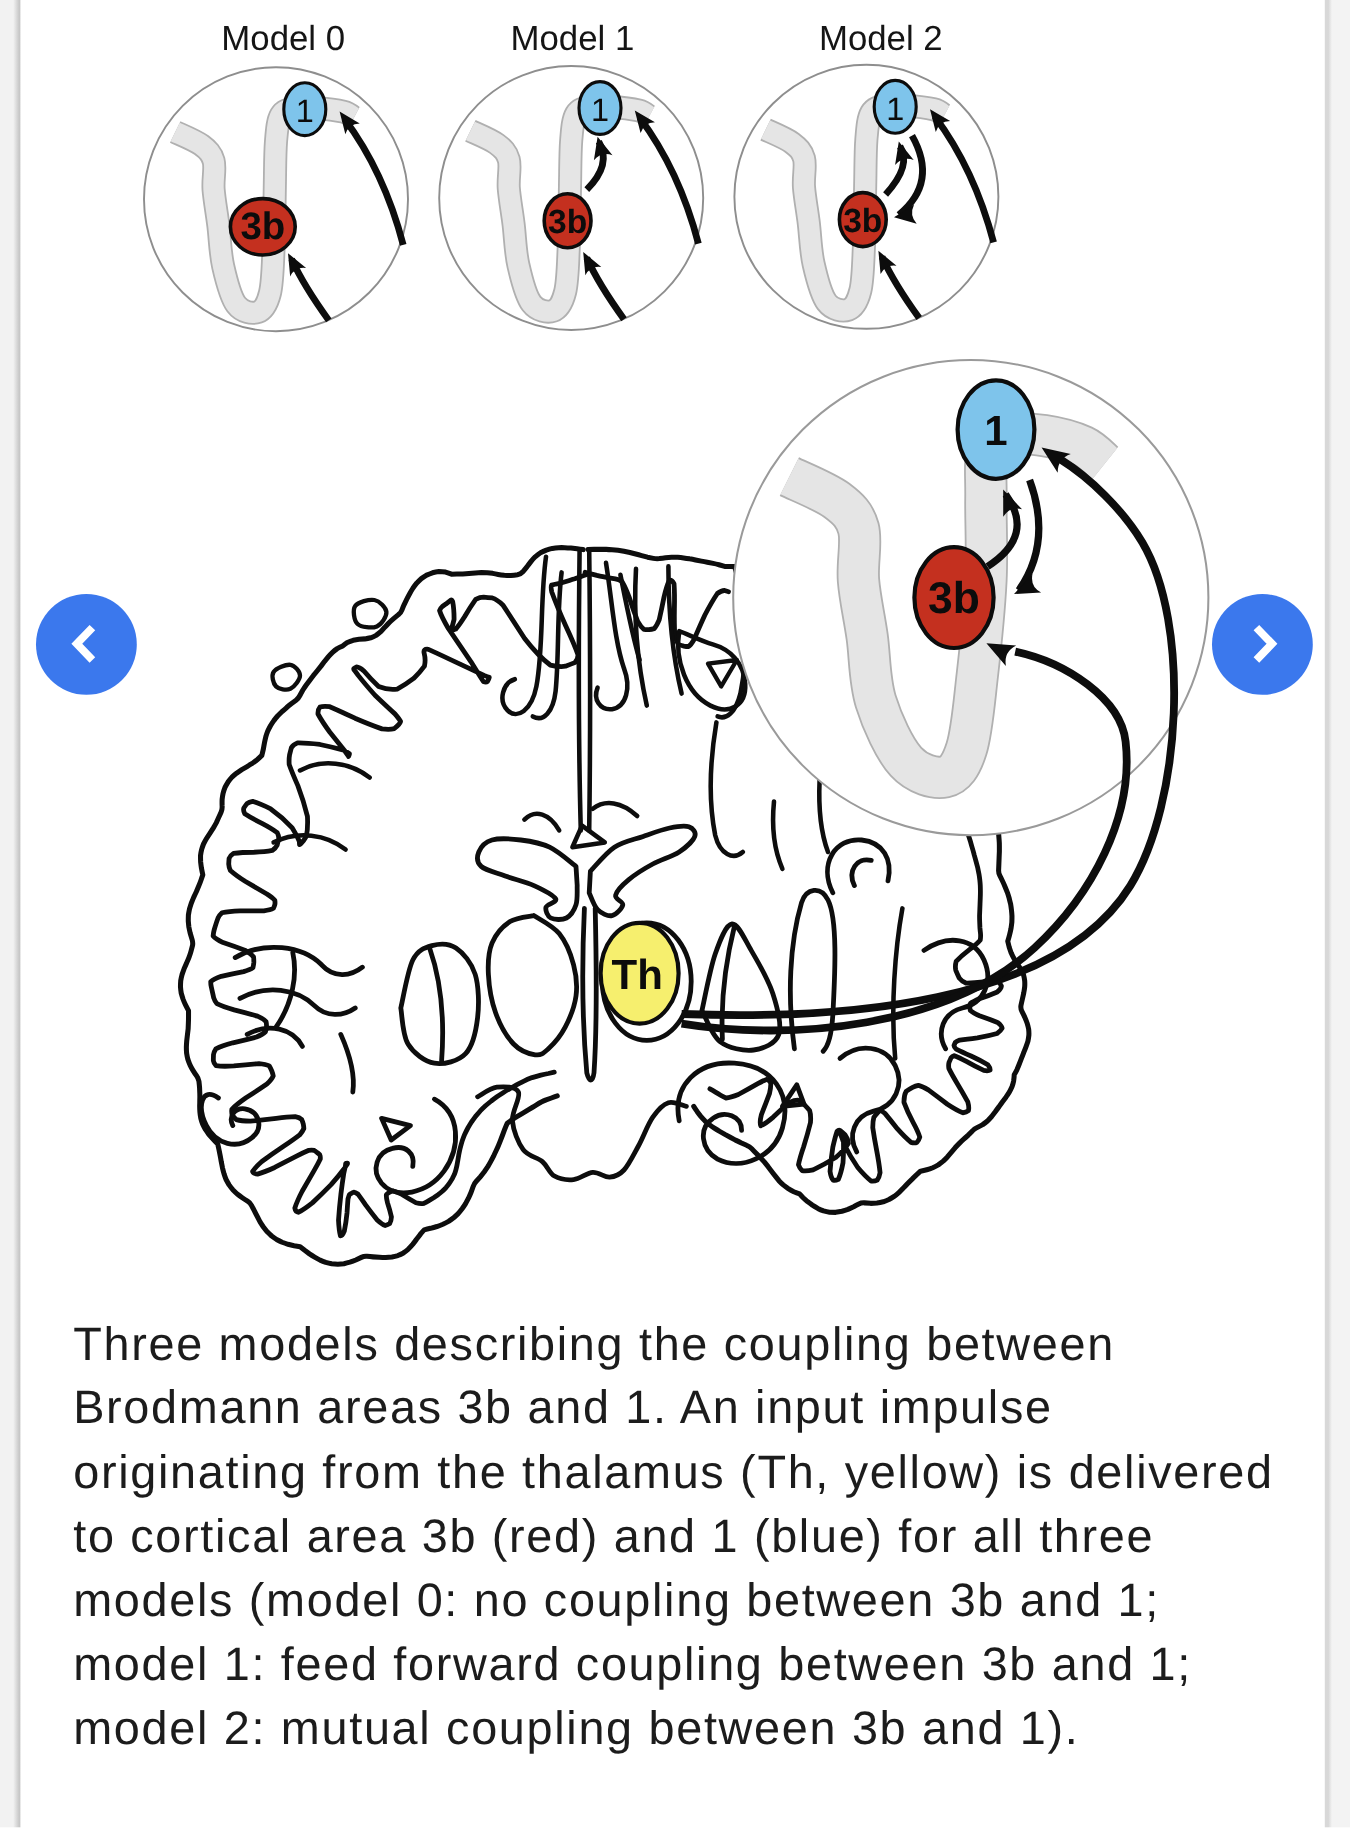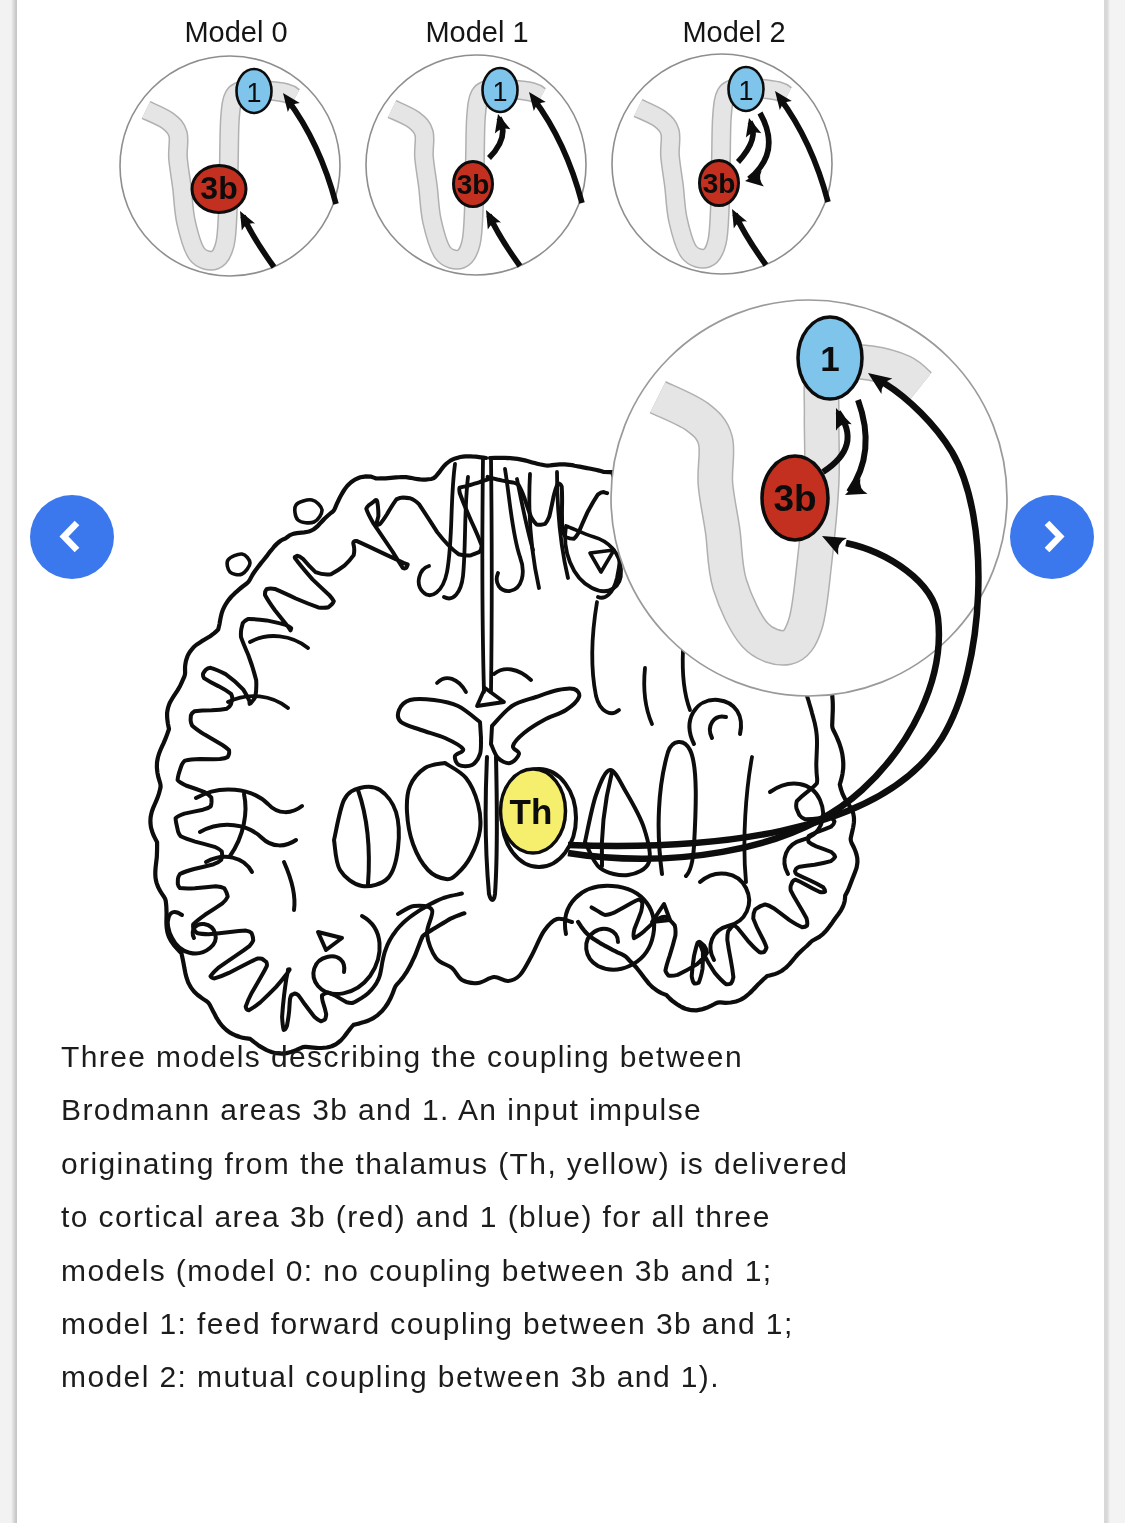--- a/index.html
+++ b/index.html
@@ -1,18 +1,18 @@
 <!DOCTYPE html>
 <html><head><meta charset="utf-8"><style>
 html,body{margin:0;padding:0;width:1125px;height:1523px;background:#fff;overflow:hidden}
 body{font-family:"Liberation Sans",sans-serif;position:relative}
 .gl{position:absolute;left:0;top:0;width:17px;height:1523px;background:linear-gradient(to right,#f2f2f2 0px,#f2f2f2 11px,#c7c7c7 16px,#c7c7c7 17px)}
 .gr{position:absolute;left:1104px;top:0;width:21px;height:1523px;background:linear-gradient(to right,#d8d8d8 0px,#d8d8d8 3px,#f3f3f3 6px,#f3f3f3 21px)}
 .nav{position:absolute;width:84px;height:84px;border-radius:50%;background:#3b78ed}
-.cap{position:absolute;left:61px;top:1030px;width:1020px;font-size:30px;line-height:53.4px;letter-spacing:1.4px;color:#1c1c1c}
+.cap{position:absolute;left:61px;top:1094px;width:1020px;font-size:39px;line-height:53.4px;letter-spacing:1.4px;color:#1c1c1c}
 text{font-family:"Liberation Sans",sans-serif}
 </style></head><body>
 <svg width="1125" height="1523" style="position:absolute;left:0;top:0">
     <path d="M486.0,458.0Q483.4,457.7 480.9,457.3Q478.3,457.0 475.8,456.7Q473.2,456.5 470.6,456.4Q468.0,456.3 465.5,456.4Q462.9,456.6 460.3,457.0Q457.8,457.6 455.3,458.4Q452.8,459.4 450.4,460.6Q448.1,462.2 446.0,464.0Q444.1,465.9 442.4,468.0Q440.7,470.2 439.1,472.4Q437.4,474.5 435.7,476.5Q433.9,478.5 431.2,479.0Q428.5,479.4 425.7,479.6Q422.9,479.6 420.2,479.4Q417.6,479.1 415.1,478.7Q412.8,478.3 410.5,477.8Q408.3,477.5 406.1,477.2Q403.7,477.0 401.2,477.0Q398.7,477.1 396.1,477.4Q393.4,477.7 390.8,477.9Q388.2,478.2 385.6,478.3Q383.2,478.4 380.8,478.4Q378.5,478.4 376.3,478.5Q373.9,477.5 371.3,476.7Q368.5,476.3 365.8,476.3Q363.1,476.6 360.4,477.3Q357.9,478.2 355.5,479.3Q353.2,480.7 351.1,482.2Q349.2,484.0 347.4,485.8Q345.7,487.9 344.2,490.0Q342.8,492.2 341.5,494.5Q340.2,496.8 339.0,499.2Q337.9,501.5 336.8,503.8Q335.8,506.1 334.9,508.4Q334.0,510.7 332.0,512.2Q330.0,513.8 328.0,515.5Q326.0,517.2 324.2,519.0Q322.5,520.9 320.7,522.7Q319.1,524.6 317.3,526.4Q315.4,528.1 313.4,529.5Q311.2,530.7 308.9,531.5Q306.5,532.1 304.1,532.4Q301.7,532.6 299.2,532.8Q296.8,533.1 294.3,533.6Q291.8,534.4 289.5,535.4Q287.3,536.8 285.4,538.5Q283.1,539.3 281.0,540.5Q279.0,541.9 277.1,543.6Q275.3,545.3 273.7,547.2Q272.1,549.2 270.5,551.1Q269.0,553.1 267.5,555.1Q265.9,557.1 264.4,559.0Q262.8,561.0 261.2,562.9Q259.7,564.8 258.2,566.8Q256.7,568.8 255.2,570.8Q253.8,572.8 252.4,575.0Q251.1,577.3 249.9,579.6Q248.7,582.0 246.7,583.5Q244.7,585.0 242.7,586.5Q240.8,588.0 238.9,589.6Q237.0,591.3 235.1,592.9Q233.3,594.7 231.5,596.5Q229.8,598.4 228.2,600.5Q226.7,602.6 225.4,604.8Q224.2,607.0 223.1,609.3Q222.2,611.6 221.5,614.0Q220.9,616.4 220.4,618.9Q219.9,621.5 219.5,624.1Q218.9,626.7 218.2,629.5Q216.3,631.4 214.3,633.1Q212.3,634.7 210.2,636.2Q208.0,637.5 205.9,638.8Q203.7,640.1 201.5,641.4Q199.4,642.8 197.3,644.2Q195.2,645.8 193.3,647.6Q191.5,649.6 190.0,651.7Q188.6,653.9 187.5,656.2Q186.6,658.6 185.9,661.1Q185.4,663.6 185.1,666.2Q185.0,668.9 185.1,671.6Q185.3,674.3 184.3,676.6Q183.3,678.9 182.3,681.1Q181.3,683.4 180.2,685.7Q179.0,687.9 177.7,690.1Q176.3,692.3 174.9,694.4Q173.4,696.6 172.1,698.8Q170.8,701.0 169.6,703.3Q168.7,705.6 168.0,708.0Q167.4,710.5 167.1,713.0Q167.1,715.6 167.2,718.3Q167.5,721.0 167.9,723.6Q168.4,726.3 169.0,729.0Q168.2,731.3 167.4,733.7Q166.6,736.0 165.6,738.3Q164.6,740.7 163.6,743.1Q162.5,745.4 161.4,747.8Q160.4,750.2 159.4,752.7Q158.6,755.1 157.9,757.5Q157.4,760.0 157.0,762.5Q156.9,765.0 156.9,767.5Q157.1,770.0 157.4,772.6Q157.9,775.1 158.5,777.7Q159.3,780.3 160.1,783.0Q160.9,785.6 160.4,788.1Q159.8,790.5 159.1,793.0Q158.4,795.4 157.5,797.8Q156.6,800.1 155.5,802.5Q154.5,804.9 153.4,807.3Q152.5,809.7 151.7,812.2Q151.0,814.8 150.6,817.3Q150.4,819.9 150.4,822.4Q150.6,824.9 151.0,827.5Q151.7,830.0 152.5,832.5Q153.4,835.0 154.6,837.4Q155.8,839.8 157.1,842.2Q157.1,844.7 157.1,847.2Q157.1,849.7 157.0,852.2Q156.9,854.7 156.8,857.3Q156.5,859.8 156.2,862.3Q155.9,864.9 155.6,867.5Q155.4,870.0 155.3,872.6Q155.3,875.1 155.5,877.6Q155.9,880.1 156.5,882.6Q157.3,885.0 158.3,887.4Q159.4,889.7 160.8,892.0Q162.2,894.3 163.8,896.5Q165.4,898.7 165.8,901.2Q166.1,903.7 166.3,906.2Q166.4,908.7 166.5,911.2Q166.6,913.8 166.5,916.3Q166.5,918.9 166.4,921.5Q166.4,924.1 166.6,926.7Q166.8,929.2 167.3,931.7Q167.9,934.1 168.8,936.5Q169.9,938.8 171.1,941.1Q172.6,943.2 174.1,945.4Q175.9,947.4 177.7,949.4Q179.5,951.4 181.4,953.3Q182.0,955.7 182.5,958.1Q183.0,960.6 183.5,963.1Q184.0,965.6 184.4,968.2Q184.9,970.7 185.4,973.2Q186.0,975.7 186.7,978.2Q187.5,980.6 188.4,982.9Q189.6,985.2 190.9,987.4Q192.3,989.4 194.0,991.4Q195.8,993.2 197.7,995.0Q199.8,996.6 201.9,998.1Q204.1,999.6 206.3,1001.0Q208.6,1002.4 209.7,1004.6Q210.8,1006.8 212.0,1009.1Q213.1,1011.4 214.3,1013.6Q215.5,1015.9 216.7,1018.2Q218.1,1020.4 219.5,1022.5Q221.0,1024.5 222.7,1026.5Q224.5,1028.3 226.4,1030.0Q228.4,1031.5 230.5,1032.9Q232.7,1034.1 235.1,1035.2Q237.5,1036.1 240.0,1036.9Q242.5,1037.6 245.1,1038.1Q247.6,1038.5 250.1,1038.9Q252.0,1040.4 253.9,1041.9Q255.9,1043.4 257.9,1044.9Q260.0,1046.3 262.2,1047.6Q264.4,1048.9 266.7,1050.1Q269.1,1051.1 271.5,1052.0Q273.9,1052.7 276.4,1053.2Q279.0,1053.5 281.5,1053.6Q284.1,1053.4 286.6,1053.1Q289.1,1052.5 291.6,1051.8Q294.1,1051.0 296.5,1050.0Q298.8,1048.9 301.1,1047.8Q303.3,1046.7 305.8,1046.9Q308.3,1047.2 310.9,1047.4Q313.5,1047.6 316.1,1047.8Q318.7,1048.0 321.4,1048.0Q324.0,1047.8 326.6,1047.5Q329.1,1047.0 331.6,1046.3Q333.9,1045.3 336.2,1044.1Q338.3,1042.6 340.3,1040.9Q342.2,1039.0 343.9,1037.0Q345.6,1034.9 347.1,1032.7Q348.7,1030.7 350.2,1028.7Q351.8,1026.7 353.5,1024.9Q356.1,1024.2 358.7,1023.6Q361.4,1022.9 364.1,1022.1Q366.6,1021.2 369.1,1020.2Q371.5,1019.1 373.8,1017.8Q375.9,1016.4 378.0,1014.8Q379.9,1013.1 381.8,1011.3Q383.5,1009.4 385.1,1007.3Q386.6,1005.2 388.0,1003.0Q389.2,1000.8 390.4,998.5Q391.5,996.1 392.5,993.7Q393.5,991.2 394.3,988.8Q395.1,986.3 396.9,984.4Q398.7,982.5 400.4,980.5Q402.0,978.5 403.6,976.4Q405.1,974.3 406.5,972.2Q407.8,970.0 409.0,967.8Q410.2,965.7 411.3,963.5Q412.3,961.3 413.3,959.2Q414.3,957.1 415.3,954.8Q416.2,952.6 417.1,950.3Q418.0,947.9 418.9,945.6Q419.8,943.2 420.7,940.8Q421.7,938.4 422.7,936.1Q424.8,934.5 426.9,933.1Q429.0,931.7 431.1,930.4Q433.3,929.1 435.4,927.8Q437.5,926.6 439.5,925.3Q441.5,924.1 443.5,922.9Q445.5,921.7 447.4,920.5Q449.2,919.4 451.1,918.4Q453.0,917.5 455.1,916.6Q457.3,915.8 459.5,915.0Q461.9,914.1 464.4,913.3" fill="none" stroke="#0d0d0d" stroke-width="4.2" stroke-linecap="round" stroke-linejoin="round"></path>
     <path d="M489.1,478.8Q486.5,479.7 483.8,480.6Q481.4,481.5 479.0,482.3Q476.7,483.0 474.5,483.7Q472.4,484.4 470.3,485.0Q468.2,485.6 466.3,486.1Q464.4,486.5 462.6,486.9Q460.9,487.3 459.6,487.6Q458.9,488.6 459.8,493.3Q464.0,504.9 471.3,521.2Q478.3,536.1 481.7,545.7Q481.5,550.2 479.0,552.2Q475.3,553.7 471.2,555.2Q466.1,556.0 458.5,554.2Q448.3,546.5 437.2,532.1Q426.7,515.7 419.0,504.1Q414.1,499.4 410.3,498.3Q406.5,498.0 403.0,497.6Q399.9,497.6 396.4,499.4Q392.0,505.5 387.0,514.2Q382.7,521.0 379.8,524.2Q377.6,525.0 376.5,525.4Q376.0,525.8 375.6,525.5Q376.8,522.8 378.4,516.1Q378.4,507.3 377.2,501.3Q376.4,499.6 375.7,500.0Q374.7,500.8 373.6,501.7Q372.6,502.5 371.5,503.4Q370.0,504.4 368.6,505.4Q367.2,506.6 366.3,508.8Q367.8,513.8 373.6,523.7Q383.0,537.5 392.5,551.5Q399.1,562.3 402.8,567.9Q405.0,568.9 406.3,567.8Q407.4,565.8 407.7,564.5Q406.5,564.1 403.4,562.8Q396.4,559.5 384.3,553.9Q369.2,546.6 357.0,541.1Q352.4,540.5 353.5,544.4Q354.9,549.8 353.7,555.1Q350.0,560.2 344.7,565.4Q338.3,570.4 331.0,574.2Q323.2,575.2 315.5,572.1Q308.5,565.5 303.1,559.0Q299.5,556.0 297.2,555.8Q295.7,556.5 294.8,557.2Q294.7,557.8 295.1,558.3Q296.1,559.4 298.5,562.8Q304.0,569.8 312.5,579.4Q321.9,588.4 329.1,594.9Q332.7,599.1 333.8,601.2Q333.4,602.5 332.2,603.9Q330.7,605.6 328.5,607.2Q324.7,608.2 318.3,607.4Q308.4,603.9 295.8,598.5Q283.6,592.7 274.8,588.9Q269.6,588.1 266.6,589.2Q264.8,591.2 265.0,595.0Q268.5,601.5 274.9,610.2Q281.8,618.8 286.9,625.2Q289.5,628.8 290.4,630.3Q290.4,630.5 290.6,630.1Q291.0,629.2 291.2,628.1Q289.8,626.7 285.6,624.9Q277.6,622.7 266.6,620.4Q255.6,619.0 247.9,619.1Q244.2,620.7 242.8,623.1Q242.1,625.9 241.3,629.0Q240.7,632.5 241.0,637.1Q243.5,644.1 248.2,654.7Q253.1,667.6 256.2,680.3Q256.7,690.3 255.3,696.9Q253.1,700.7 251.2,702.6Q250.0,703.6 249.6,703.8Q249.6,703.2 249.4,701.0Q247.6,696.7 243.3,689.6Q235.6,681.2 225.6,674.1Q216.5,669.5 210.6,667.8Q207.6,668.2 205.8,669.7Q204.4,671.5 203.2,673.3Q202.5,675.4 204.0,678.1Q209.6,681.8 218.3,686.1Q226.3,690.3 231.0,693.8Q232.5,696.6 232.3,699.1Q231.6,701.7 230.9,704.4Q229.8,706.8 226.9,708.7Q220.9,709.9 211.6,710.2Q201.5,710.3 194.5,711.2Q191.6,713.0 190.9,715.3Q190.7,717.7 190.6,720.1Q190.7,722.5 192.0,725.4Q196.4,729.4 204.6,734.6Q214.4,740.3 222.4,745.0Q227.1,748.1 229.0,750.2Q229.3,752.0 229.1,753.5Q228.7,755.2 227.8,756.9Q225.4,758.3 219.9,759.1Q211.0,759.2 200.0,759.0Q190.5,759.3 185.0,760.6Q182.7,762.6 181.7,765.0Q180.8,767.4 180.0,769.9Q179.2,772.4 178.5,774.8Q177.8,777.4 177.6,780.0Q179.7,782.6 185.9,785.5Q195.3,788.7 204.0,791.8Q209.3,794.8 211.3,797.5Q211.6,799.9 211.5,802.2Q211.3,804.4 210.8,806.3Q208.5,808.0 203.0,809.7Q194.0,811.5 184.4,813.6Q177.9,815.9 175.6,818.1Q175.6,820.4 176.1,822.5Q176.6,824.8 177.1,827.1Q177.6,829.3 178.1,831.6Q178.8,833.9 180.7,836.3Q185.9,838.9 195.1,841.6Q205.8,844.3 214.6,846.8Q219.7,849.1 221.7,851.3Q222.2,853.4 222.1,855.5Q221.9,857.7 221.2,859.8Q219.0,862.1 213.7,864.2Q204.9,866.5 194.1,869.0Q184.9,871.5 179.9,874.0Q178.2,876.5 177.9,879.0Q177.8,881.4 177.8,883.8Q178.2,886.2 180.0,888.1Q185.3,888.9 194.9,888.3Q206.3,887.1 215.8,886.3Q221.5,886.8 224.3,888.2Q225.5,890.2 226.4,892.2Q227.2,894.3 227.7,896.6Q226.6,899.5 222.4,903.4Q214.7,908.7 205.0,914.8Q197.0,920.4 193.2,924.4Q192.8,927.1 193.6,929.2Q194.9,931.2 197.0,933.0Q201.1,934.2 208.6,934.3Q219.1,933.3 230.2,932.0Q239.6,930.9 246.0,930.6Q249.7,931.3 251.4,932.9Q252.2,934.6 252.7,936.5Q253.1,938.5 253.2,940.4Q252.3,942.6 249.7,945.8Q244.4,949.9 236.3,955.3Q226.8,961.7 218.2,967.9Q212.6,972.8 210.5,976.3Q211.3,978.2 214.6,978.4Q220.7,976.7 228.9,972.9Q238.1,968.1 246.7,963.7Q253.1,960.4 257.4,958.6Q260.2,958.3 261.9,958.7Q263.0,959.4 264.2,960.4Q265.4,961.3 266.4,962.1Q267.1,963.4 266.9,965.8Q265.1,969.7 261.6,975.7Q256.9,983.8 251.8,992.7Q247.6,1000.8 245.7,1006.7Q246.2,1009.9 248.9,1010.2Q253.6,1007.7 260.3,1002.4Q268.2,995.1 275.9,987.2Q282.1,980.2 286.1,974.8Q288.4,971.5 289.5,969.9Q289.7,969.3 289.5,969.3Q288.7,969.3 288.1,969.4Q288.0,970.0 287.9,971.3Q287.4,973.7 286.4,978.2Q285.3,985.3 284.1,995.0Q282.8,1006.1 282.1,1016.9Q282.5,1025.3 283.7,1029.9Q285.3,1030.1 286.9,1026.0Q288.4,1018.7 289.2,1010.6Q289.6,1003.7 290.0,999.0Q290.7,996.5 291.2,995.4Q291.8,994.9 292.8,994.4Q293.9,993.8 294.8,993.5Q296.1,993.7 298.3,995.1Q301.0,998.7 304.8,1004.3Q309.6,1010.8 314.3,1016.7Q318.2,1020.3 321.0,1021.3Q323.1,1020.7 324.8,1019.6Q326.0,1017.8 326.2,1014.1Q324.9,1008.2 322.9,1002.2Q321.7,997.9 322.0,995.5Q323.1,994.4 324.4,993.7Q325.8,993.0 327.7,992.5Q330.6,993.1 335.0,995.4Q340.9,999.1 346.6,1002.3Q350.6,1003.4 353.2,1002.8Q355.3,1001.7 357.4,1000.5Q359.4,999.3 361.4,998.1Q363.2,996.9 365.1,995.6Q366.9,994.2 368.6,992.7Q370.2,991.2 371.7,989.6Q373.1,987.9 374.4,986.1Q375.7,984.3 376.8,982.4Q377.8,980.5 378.7,978.6Q379.4,976.8 379.9,974.9Q380.4,973.0 380.8,971.0Q381.2,968.9 381.6,966.6Q382.0,964.3 382.4,961.8Q382.9,959.4 383.5,956.7Q384.2,954.0 385.0,951.3Q386.0,948.4 387.2,945.4Q388.6,942.4 390.0,939.8Q391.4,937.4 392.9,935.0Q394.6,932.7 396.3,930.3Q398.2,928.1 400.2,925.8Q402.3,923.6 404.6,921.5Q406.9,919.5 409.4,917.5Q411.9,915.6 414.4,913.8Q417.0,912.1 419.6,910.4Q422.2,908.8 424.9,907.2Q427.6,905.7 430.4,904.1Q433.2,902.6 436.2,901.1Q439.6,899.5 443.4,898.0Q447.2,896.8 450.7,895.9Q454.0,895.2 457.0,894.6Q459.7,894.0 461.9,893.5" fill="none" stroke="#0d0d0d" stroke-width="4.0" stroke-linecap="round" stroke-linejoin="round"></path>
     <path d="M398.0,914.0C400.7,912.7 408.3,906.7 414.0,906.0C419.7,905.3 429.8,905.3 432.0,910.0C434.2,914.7 426.3,926.0 427.0,934.0C427.7,942.0 431.8,952.3 436.0,958.0C440.2,963.7 447.7,964.3 452.0,968.0C456.3,971.7 457.7,977.5 462.0,980.0C466.3,982.5 472.7,983.5 478.0,983.0C483.3,982.5 489.0,977.3 494.0,977.0C499.0,976.7 503.7,981.3 508.0,981.0C512.3,980.7 516.0,979.3 520.0,975.0C524.0,970.7 528.0,962.3 532.0,955.0C536.0,947.7 539.8,937.0 544.0,931.0C548.2,925.0 552.3,920.5 557.0,919.0C561.7,917.5 569.5,921.5 572.0,922.0" fill="none" stroke="#0d0d0d" stroke-width="4.0" stroke-linecap="round" stroke-linejoin="round"></path>
     <path d="M578.1,921.9Q579.5,924.1 580.9,926.2Q582.4,928.3 584.0,930.3Q585.6,932.2 587.4,934.0Q589.2,935.7 591.2,937.3Q593.2,938.7 595.3,940.1Q597.5,941.5 599.7,942.8Q601.9,944.0 604.1,945.3Q606.3,946.5 608.5,947.7Q610.7,948.9 612.9,950.1Q615.2,951.2 617.4,952.3Q619.8,953.4 622.2,954.4Q624.7,955.3 626.4,957.2Q628.1,959.1 629.9,960.9Q631.7,962.7 633.5,964.5Q635.2,966.3 636.9,968.2Q638.5,970.2 640.1,972.2Q641.6,974.2 643.1,976.2Q644.6,978.2 646.1,980.1Q647.6,982.0 649.1,983.9Q650.8,985.7 652.7,987.4Q654.7,989.0 656.9,990.5Q659.1,991.9 661.5,993.1Q663.9,994.1 666.3,994.9Q667.7,996.5 669.3,998.1Q671.0,999.7 672.9,1001.3Q674.9,1002.8 677.0,1004.3Q679.2,1005.7 681.5,1007.0Q683.9,1008.2 686.3,1009.1Q688.8,1009.8 691.3,1010.2Q693.9,1010.3 696.4,1010.3Q699.0,1009.9 701.6,1009.4Q704.1,1008.7 706.6,1007.8Q709.0,1006.7 711.4,1005.6Q713.6,1004.4 715.7,1003.3Q717.9,1002.2 720.4,1002.4Q722.9,1002.6 725.5,1002.8Q728.2,1002.7 730.8,1002.5Q733.5,1002.1 736.0,1001.5Q738.5,1000.6 740.8,999.6Q743.0,998.4 745.1,997.0Q747.1,995.5 749.0,993.8Q750.8,992.1 752.6,990.2Q754.5,988.4 756.2,986.5Q758.0,984.6 759.9,982.8Q761.7,981.0 763.5,979.3Q765.3,977.7 767.1,976.0Q769.7,975.5 772.3,974.8Q774.9,974.1 777.3,973.1Q779.7,972.0 781.9,970.7Q784.0,969.2 786.0,967.6Q787.8,965.9 789.5,964.1Q791.1,962.2 792.7,960.3Q794.3,958.4 795.9,956.5Q797.6,954.6 799.4,952.8Q801.2,951.0 803.1,949.3Q804.9,947.6 806.8,946.0Q808.6,944.3 810.3,942.5Q811.9,940.6 814.3,939.6Q816.6,938.5 818.9,937.2Q820.9,935.7 822.9,934.1Q824.7,932.3 826.4,930.4Q827.9,928.5 829.4,926.5Q830.9,924.4 832.4,922.4Q833.8,920.4 835.3,918.3Q836.8,916.3 838.3,914.3Q839.7,912.3 841.1,910.1Q842.3,907.9 843.3,905.6Q844.2,903.3 844.7,900.8Q845.1,898.2 845.2,895.6Q846.4,893.5 847.5,891.3Q848.5,889.0 849.4,886.7Q850.3,884.4 851.2,882.0Q852.1,879.7 853.0,877.3Q854.0,875.0 854.9,872.6Q855.8,870.2 856.6,867.7Q857.1,865.2 857.4,862.6Q857.5,860.1 857.2,857.6Q856.7,855.0 855.9,852.5Q855.0,850.0 853.9,847.5Q852.7,845.1 851.5,842.7Q850.4,840.3 850.8,837.9Q851.3,835.4 851.9,832.9Q852.5,830.3 853.1,827.6Q853.6,825.0 853.9,822.4Q854.1,819.8 853.9,817.2Q853.6,814.7 852.9,812.2Q851.9,809.8 850.6,807.6Q849.3,805.4 847.8,803.2Q846.4,801.0 845.0,798.8Q843.7,796.5 842.7,794.2Q841.8,791.8 841.0,789.4Q840.4,786.9 839.8,784.4Q840.6,781.8 841.3,779.1Q842.0,776.4 842.5,773.8Q842.9,771.2 843.2,768.6Q843.3,766.1 843.3,763.5Q843.2,761.0 842.9,758.5Q842.6,756.0 842.2,753.5Q841.6,751.1 841.0,748.6Q840.3,746.2 839.5,743.8Q838.6,741.5 837.6,739.1Q836.6,736.7 835.5,734.4Q834.4,732.0 833.2,729.7Q832.0,727.4 832.2,724.8Q832.3,722.3 832.4,719.7Q832.5,717.1 832.6,714.6Q832.7,712.1 832.8,709.7Q832.8,707.2 832.8,704.8Q832.8,702.3 832.6,699.9Q832.4,697.4 832.2,694.9Q831.8,692.4 831.6,691.6" fill="none" stroke="#0d0d0d" stroke-width="4.2" stroke-linecap="round" stroke-linejoin="round"></path>
     <path d="M591.6,907.4Q593.9,908.7 596.2,910.1Q598.4,911.4 600.5,912.7Q602.6,914.0 605.0,915.0Q608.8,914.8 615.3,912.1Q623.8,907.4 631.5,903.0Q636.4,900.4 638.8,899.5Q639.8,899.6 640.5,900.2Q641.5,901.1 642.3,902.6Q642.5,905.7 641.2,911.4Q638.1,919.8 634.5,928.8Q632.8,935.4 634.0,938.1Q638.0,936.4 644.4,930.9Q651.6,923.9 658.0,918.7Q662.6,916.5 665.8,916.9Q668.1,918.6 670.4,920.7Q672.6,922.9 674.7,925.4Q675.9,929.2 675.4,935.4Q673.1,944.7 669.7,955.6Q666.5,964.9 665.4,970.6Q666.4,973.6 668.4,975.5Q671.6,976.3 677.6,974.9Q686.8,970.6 696.7,964.4Q703.9,958.0 707.0,952.8Q706.6,948.7 704.2,945.6Q701.8,943.4 700.0,942.0Q698.8,941.5 697.5,942.9Q695.9,947.6 694.0,956.1Q692.3,966.9 691.7,976.2Q692.5,981.5 694.3,983.5Q696.3,983.9 698.6,982.8Q700.8,978.1 702.5,969.0Q703.2,958.1 702.8,949.4Q702.0,944.6 701.3,943.2Q700.7,943.4 700.2,944.2Q700.1,944.9 700.7,945.9Q701.8,948.5 703.7,954.2Q708.1,963.0 714.8,972.9Q721.4,980.7 726.0,984.2Q728.9,984.5 731.0,983.4Q732.7,981.4 733.4,977.2Q732.6,969.6 730.6,959.0Q728.5,948.2 727.3,939.7Q727.3,934.3 728.2,931.2Q729.5,929.3 730.9,927.8Q732.0,926.3 733.2,925.3Q734.9,925.5 737.6,928.0Q742.0,933.3 747.9,940.8Q754.2,947.9 759.2,952.0Q762.2,952.9 764.2,951.9Q765.7,950.2 766.5,947.6Q765.0,942.8 760.9,935.3Q756.2,926.5 753.3,918.6Q753.2,912.9 755.1,909.5Q757.8,907.5 760.5,906.1Q762.9,905.0 765.4,904.5Q768.7,905.2 773.6,908.2Q780.9,913.6 789.5,920.2Q797.2,925.3 802.4,927.3Q805.3,927.0 807.0,925.6Q807.8,923.1 806.5,918.3Q802.5,910.8 797.3,902.2Q793.0,895.1 790.7,890.3Q790.3,887.5 790.8,885.5Q791.7,883.5 792.5,881.6Q793.5,880.1 795.3,879.7Q799.1,881.1 805.3,884.5Q813.0,888.9 819.8,892.0Q823.7,892.7 825.1,891.7Q825.2,889.8 823.2,887.3Q817.5,883.8 809.2,880.0Q801.5,876.7 796.8,874.3Q795.1,872.6 795.0,871.3Q795.4,870.0 796.0,868.8Q797.1,867.7 799.8,866.7Q805.6,865.9 814.5,864.8Q824.1,863.2 830.9,861.2Q834.0,859.1 835.1,856.9Q834.7,854.6 831.3,852.0Q824.2,849.2 816.2,846.4Q810.8,844.1 808.6,842.1Q808.2,840.5 808.2,839.1Q808.2,837.7 808.7,836.2Q810.9,834.5 816.3,832.3Q824.1,829.6 831.1,826.6Q834.3,823.9 834.5,821.6Q833.6,819.5 831.8,817.9Q827.3,817.4 819.5,818.3Q811.1,819.3 804.9,819.2Q801.3,817.6 799.4,815.1Q797.9,812.0 796.5,808.6Q795.7,805.1 796.8,801.2Q800.9,796.7 807.6,791.6Q813.9,786.9 816.9,783.3Q817.3,780.5 817.1,778.0Q816.8,775.5 816.6,773.1Q816.5,770.7 816.4,768.3Q816.3,765.8 816.3,763.3Q816.4,760.8 816.5,758.2Q816.6,755.7 816.7,753.1Q816.8,750.6 816.9,748.1Q817.0,745.5 817.0,743.0Q817.0,740.5 816.9,738.1Q816.8,735.7 816.5,733.2Q816.2,730.8 815.8,728.3Q815.3,725.8 814.8,723.3Q814.1,720.7 813.4,718.1Q812.7,715.4 811.9,712.6Q811.2,709.8 810.4,707.2Q809.6,704.5 808.9,701.9Q808.1,699.4 807.3,696.9Q806.6,694.5 806.3,693.9" fill="none" stroke="#0d0d0d" stroke-width="4.0" stroke-linecap="round" stroke-linejoin="round"></path>
     <path d="M490.0,458.0Q492.5,457.9 495.1,457.8Q497.6,457.8 500.1,457.8Q502.6,457.8 505.1,457.8Q507.6,457.9 510.1,458.1Q512.6,458.3 515.0,458.6Q517.5,458.9 520.0,459.4Q522.4,459.9 524.9,460.4Q527.3,461.0 529.8,461.7Q532.3,462.4 534.7,463.0Q537.2,463.7 539.6,464.3Q542.1,464.8 544.5,465.3Q547.0,465.8 549.5,465.5Q552.1,465.1 554.6,464.8Q557.2,464.5 559.7,464.4Q562.2,464.3 564.7,464.4Q567.2,464.6 569.7,464.9Q572.2,465.2 574.6,465.7Q577.1,466.1 579.6,466.6Q582.0,467.1 584.5,467.6Q587.0,468.1 589.4,468.5Q591.9,469.0 594.3,469.5Q596.7,470.0 599.1,470.6Q601.5,471.3 603.9,472.0Q606.5,472.0 609.1,472.1Q611.6,472.2 612.2,472.2" fill="none" stroke="#0d0d0d" stroke-width="4.2" stroke-linecap="round" stroke-linejoin="round"></path>
     <path d="M487.6,476.9Q490.0,477.5 492.4,478.2Q494.9,478.8 497.4,479.5Q499.9,480.1 502.4,480.6Q504.9,481.1 507.5,481.6Q510.1,482.0 512.8,482.4Q515.5,482.9 518.3,484.6Q521.3,489.6 524.6,498.5Q528.0,509.1 531.3,517.6Q534.1,522.5 536.6,524.5Q538.8,524.8 540.9,524.7Q543.0,524.5 545.1,523.9Q547.2,521.8 549.3,516.6Q551.3,507.9 553.4,497.3Q555.5,488.3 557.8,483.6Q560.0,483.1 561.7,486.6Q562.3,494.9 562.0,507.2Q561.8,519.7 562.3,529.2Q563.7,534.6 565.6,537.0Q567.8,537.9 569.9,538.4Q571.9,538.8 573.8,538.8Q575.9,537.3 578.5,532.7Q582.1,524.1 587.3,512.7Q593.0,501.7 597.8,494.6Q601.2,492.0 603.8,492.1Q606.3,492.9 607.1,493.1" fill="none" stroke="#0d0d0d" stroke-width="4.0" stroke-linecap="round" stroke-linejoin="round"></path>

